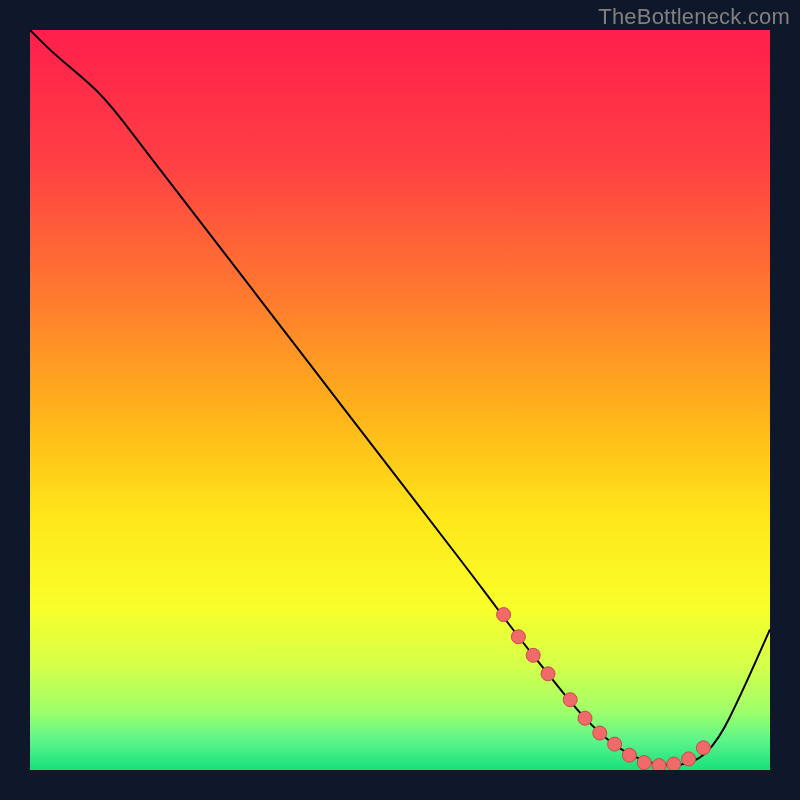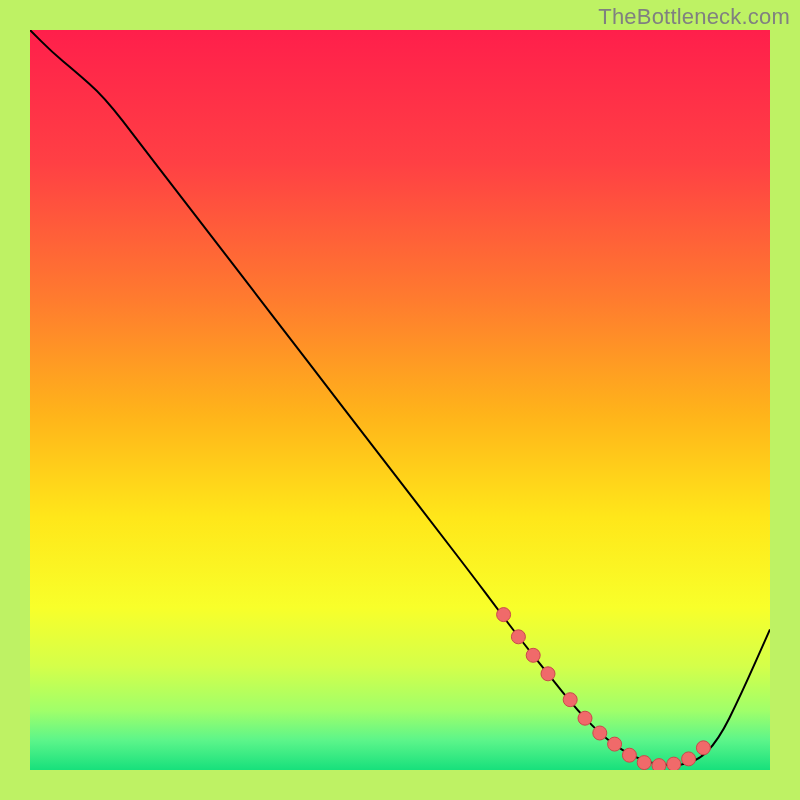--- a/index.html
+++ b/index.html
@@ -8,21 +8,21 @@
     width: 800px;
     height: 800px;
     background: #000;
     overflow: hidden;
     font-family: Arial, Helvetica, sans-serif;
   }
   .frame {
     position: relative;
     width: 800px;
     height: 800px;
-    background: #bef264;
+    background: #0f172a;
   }
   .watermark {
     position: absolute;
     top: 4px;
     right: 10px;
     color: #808080;
     font-size: 22px;
     font-weight: 400;
     letter-spacing: 0.2px;
     z-index: 10;

